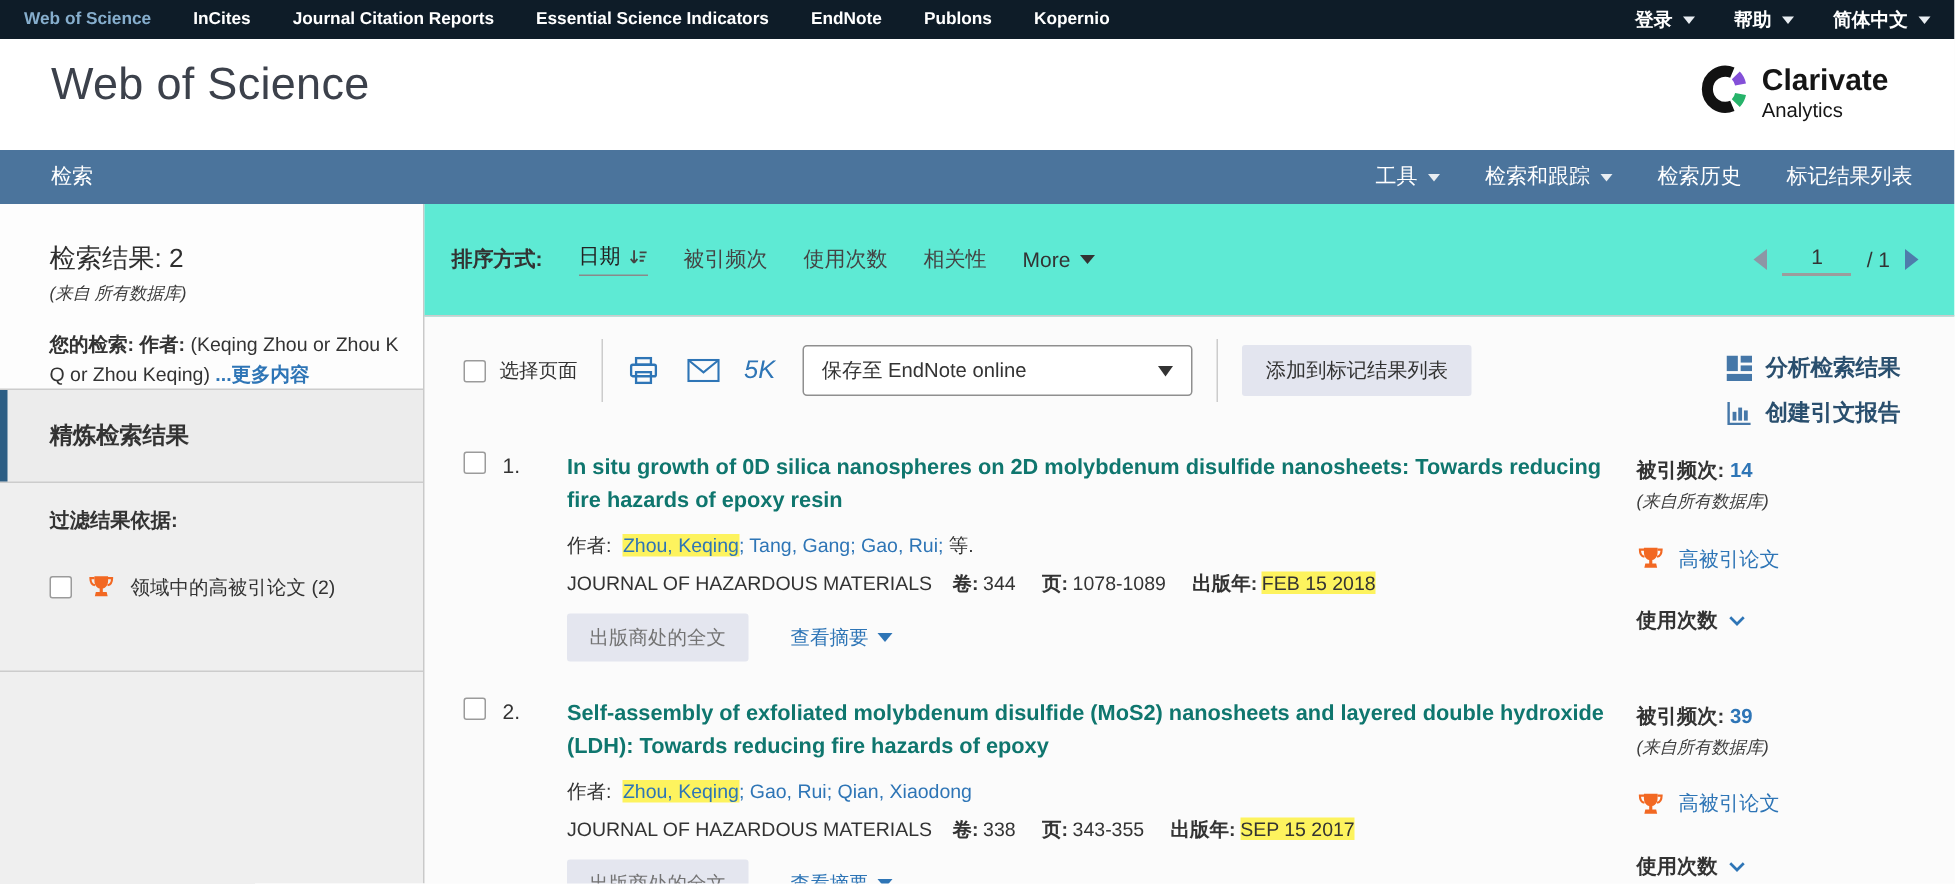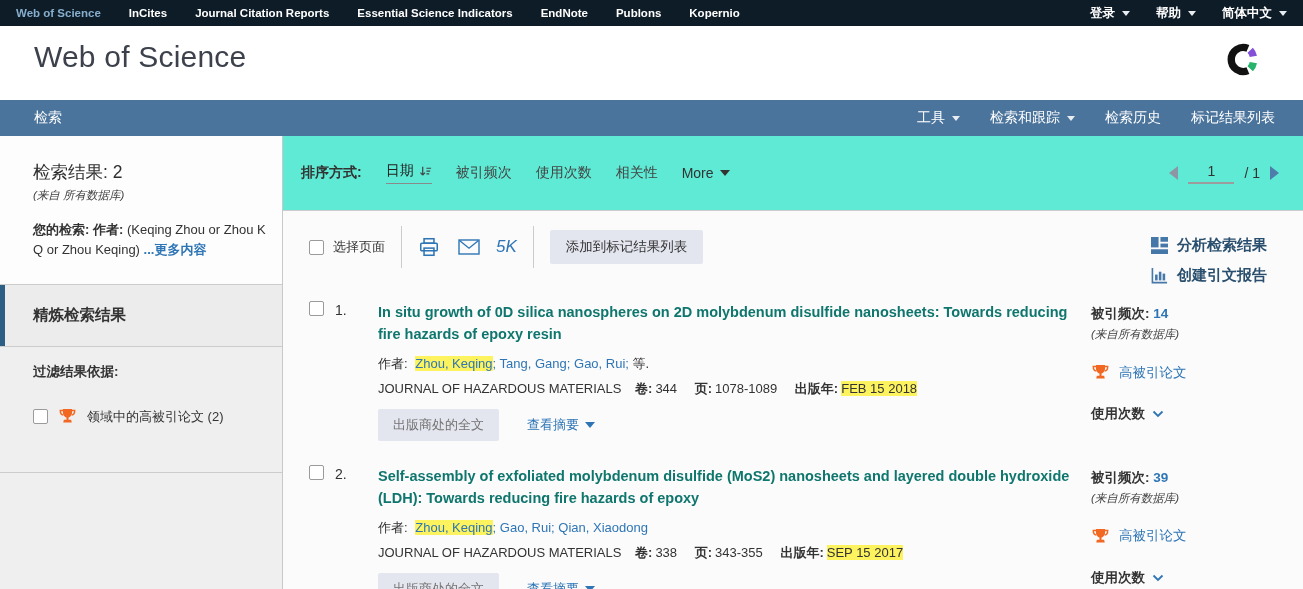--- a/index.html
+++ b/index.html
@@ -28,21 +28,21 @@
   .navbar { height:36px; background:#4b749c; display:flex; align-items:center; padding:0 28px 0 34px; color:#fff; flex:none; }
   .navbar .home { font-size:14px; cursor:pointer; }
   .nav-right { margin-left:auto; display:flex; align-items:center; gap:30px; }
   .nav-right .nav-item { display:flex; align-items:center; gap:7px; font-size:14px; cursor:pointer; white-space:nowrap; }
 
   
   .content { flex:1; display:flex; min-height:0; background:#fbfbfb; }
 
   
   .sidebar { width:283px; min-width:283px; background:#fff; border-right:1px solid #c9c9c9; display:flex; flex-direction:column; }
-  .sb-top { padding:24px 16px 0 33px; height:149px; border-bottom:1px solid #ccc; background:#fdfdfd; }
+  .sb-top { padding:24px 16px 0 33px; height:124px; border-bottom:1px solid #ccc; background:#fdfdfd; }
   .sb-title { font-size:17.5px; color:#2f2f2f; }
   .sb-sub { font-size:11.5px; font-style:italic; color:#3c3c3c; margin-top:4px; }
   .sb-query { margin-top:17px; font-size:13px; line-height:1.55; color:#333; width:236px; }
   .sb-query .b { font-weight:bold; }
   .sb-query .more { color:#2e75b6; font-weight:bold; cursor:pointer; }
   .sb-refine-head { height:62px; background:#ececec; border-bottom:1px solid #ccc; position:relative; display:flex; align-items:center; }
   .sb-refine-head .stripe { position:absolute; left:0; top:0; width:5px; height:100%; background:#2d5e84; }
   .sb-refine-head .t { padding-left:33px; font-size:15.5px; font-weight:bold; color:#333; }
   .sb-search { height:92px; background:#f7f7f7; border-bottom:1px solid #ccc; padding:26px 20px 0 20px; }
   .sb-search .box { position:relative; }
@@ -147,20 +147,24 @@
   </div>
 
   <div class="header">
     <div class="apptitle">Web of Science</div>
     <div class="logo">
       <svg width="37" height="37" viewBox="0 0 40 40">
         <path d="M28 8 A13 13 0 1 0 28 32" fill="none" stroke="#121212" stroke-width="8"></path>
         <path d="M30.5 10 A13 13 0 0 1 33.9 16.6" fill="none" stroke="#8450d8" stroke-width="8"></path>
         <path d="M33.9 23.4 A13 13 0 0 1 30.5 30" fill="none" stroke="#26b36a" stroke-width="8"></path>
       </svg>
+      <div class="logo-text">
+        <span class="name">Clarivate</span>
+        <span class="sub">Analytics</span>
+      </div>
     </div>
   </div>
 
   <div class="navbar">
     <span class="home">检索</span>
     <div class="nav-right">
       <span class="nav-item">
           <span>工具</span>
           <span class="caret-w"></span>
         </span>
@@ -249,20 +253,24 @@
               <rect x="5.5" y="11" width="9" height="6.5"></rect>
             </svg>
         </span>
         <span class="tb-icon tb-gap">
           <svg width="22" height="16" viewBox="0 0 22 16" fill="none" stroke="#2e75b6" stroke-width="1.4">
               <rect x="1" y="1" width="20" height="14"></rect>
               <path d="M1.5 1.5 L11 9.2 L20.5 1.5"></path>
             </svg>
         </span>
         <span class="fivek">5K</span>
+        <span class="save-select">
+          <span class="txt">保存至 EndNote online</span>
+          <span class="caret-d"></span>
+        </span>
         <span class="vdiv"></span>
         <button class="add-marked">添加到标记结果列表</button>
       </div>
 
       <div class="right-actions">
         <span class="ra-row">
           <svg width="17" height="17" viewBox="0 0 18 18" fill="#4577a8">
               <rect x="0" y="0" width="8" height="11"></rect>
               <rect x="10" y="0" width="8" height="5"></rect>
               <rect x="10" y="7" width="8" height="4"></rect>

